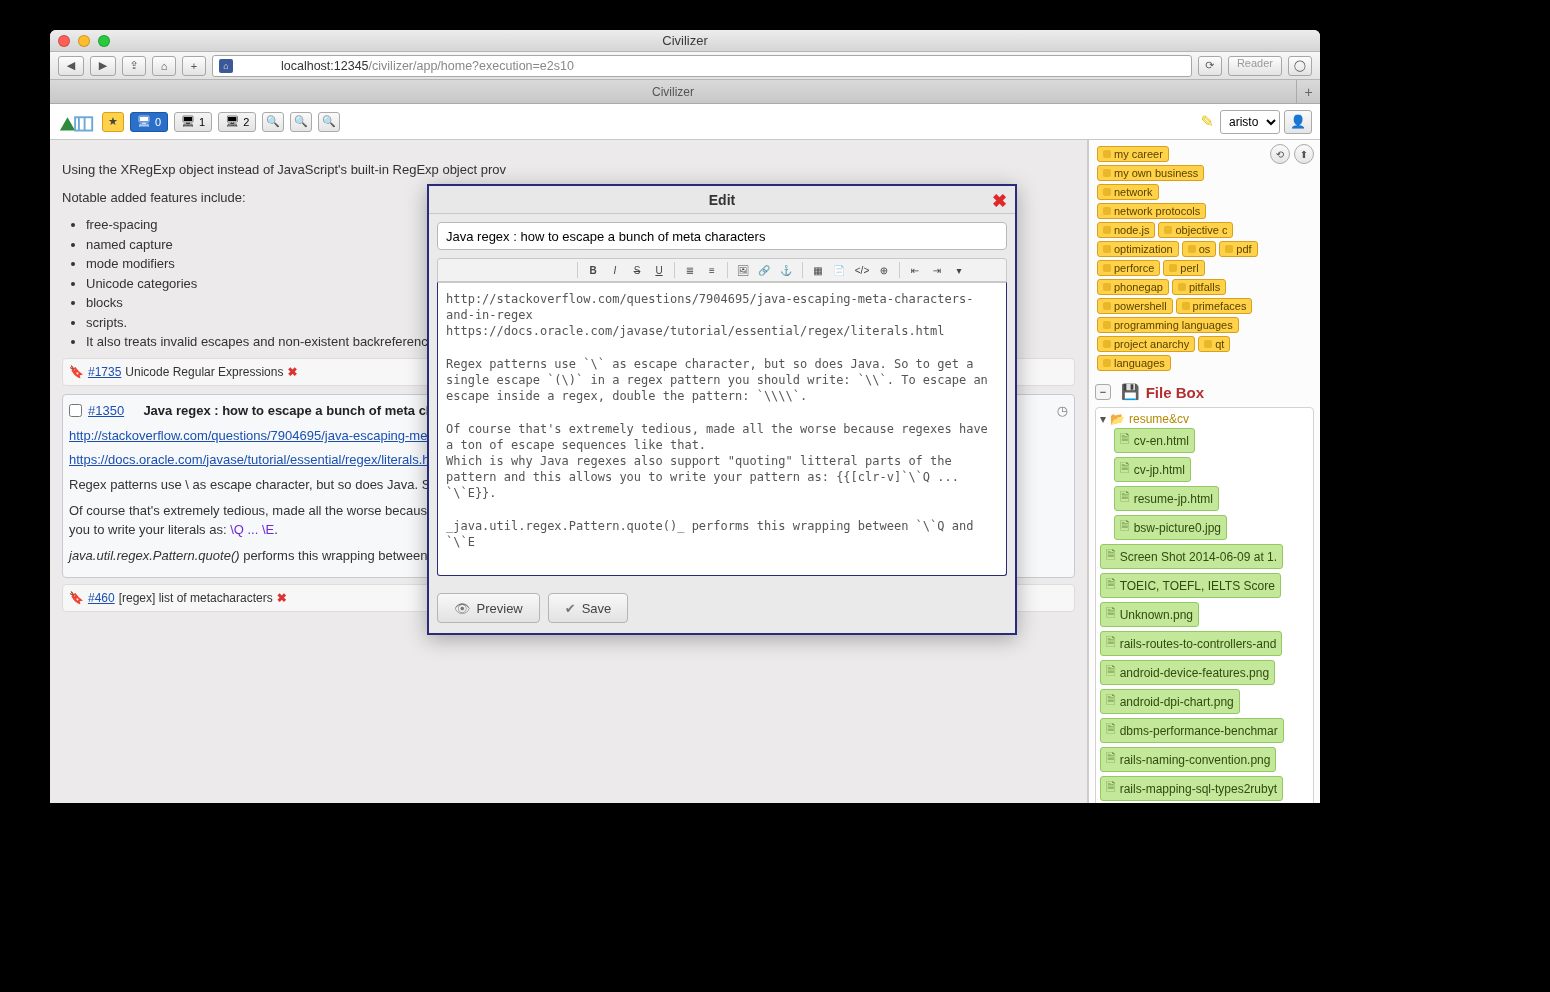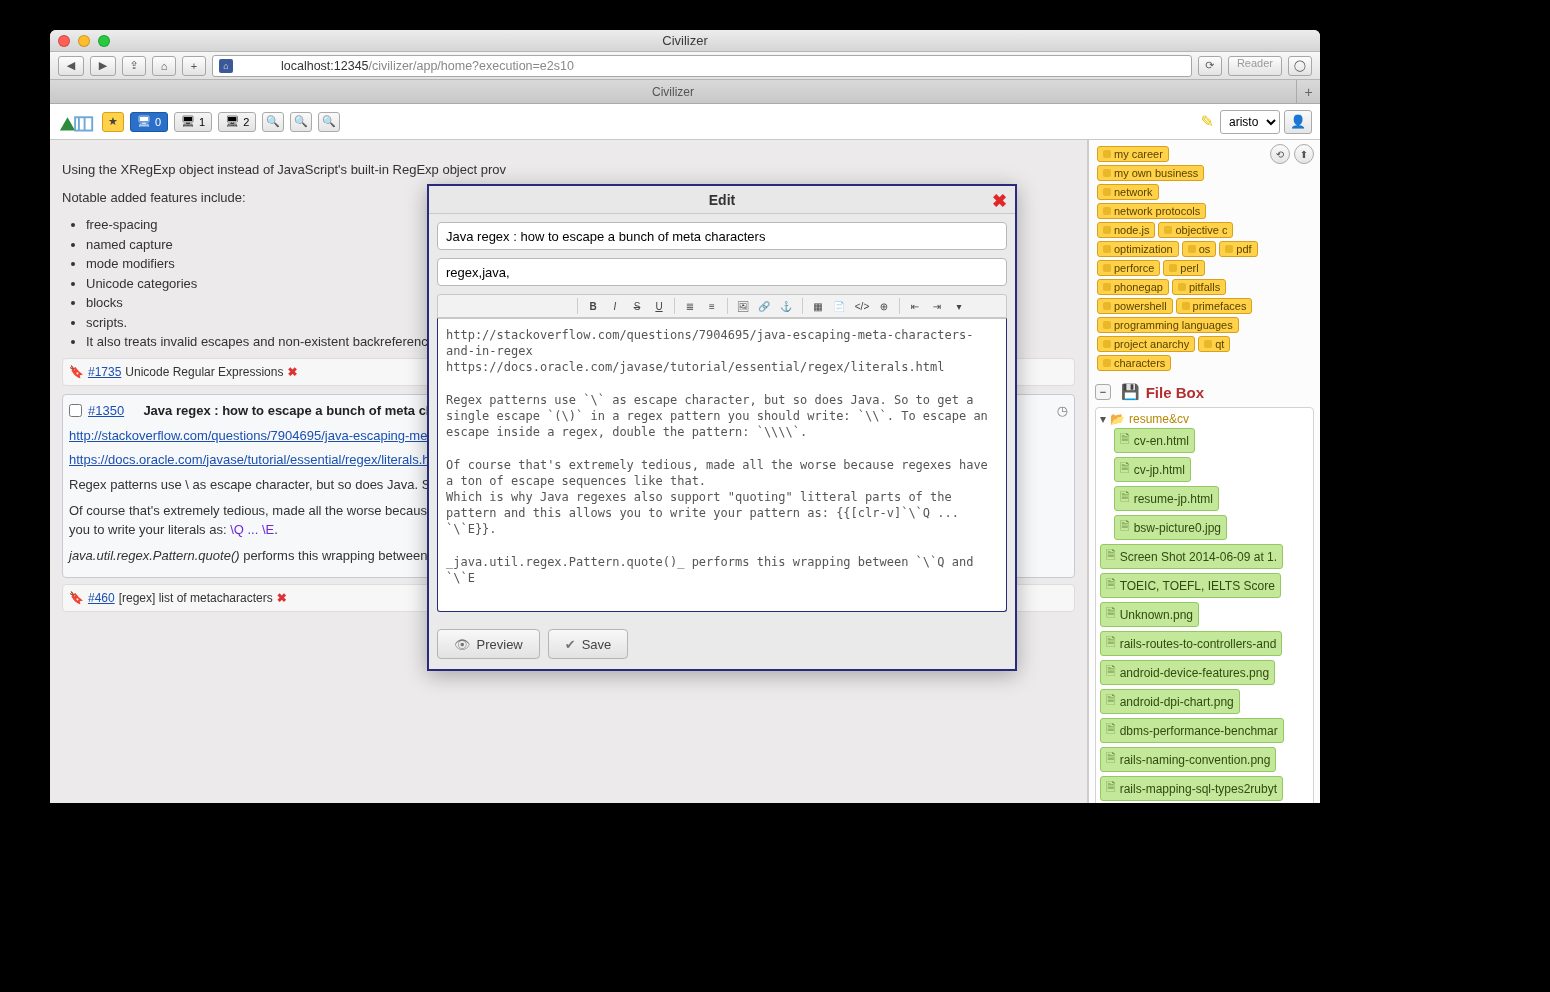--- a/index.html
+++ b/index.html
@@ -198,21 +198,21 @@
               <span class="tag">pdf</span>
               <span class="tag">perforce</span>
               <span class="tag">perl</span>
               <span class="tag">phonegap</span>
               <span class="tag">pitfalls</span>
               <span class="tag">powershell</span>
               <span class="tag">primefaces</span>
               <span class="tag">programming languages</span>
               <span class="tag">project anarchy</span>
               <span class="tag">qt</span>
-              <span class="tag">characters</span>
+              <span class="tag">languages</span>
             </div>
           <div class="navarrows">
             <div class="circbtn">⟲</div>
             <div class="circbtn">⬆</div>
           </div>
         </div>
 
         <div class="section-title">
           <span class="minus-box">−</span>
           <span class="disk">💾</span>
@@ -247,21 +247,20 @@
     </div>
   </div>
 
   <div class="modal">
     <div class="modal-title">
       <span>Edit</span>
       <span class="close">✖</span>
     </div>
     <div class="modal-body">
       <input class="m-input" value="Java regex : how to escape a bunch of meta characters" style="">
-      <input class="m-input" value="regex,java," style="">
       <div>
         <div class="editor-tb">
           <span class="etbtn h">H1</span>
           <span class="etbtn h">H2</span>
           <span class="etbtn h">H3</span>
           <span class="etbtn h">H4</span>
           <span class="etbtn h">H5</span>
           <span class="etbtn h">H6</span>
           <span class="etsep"></span>
           <span class="etbtn">

